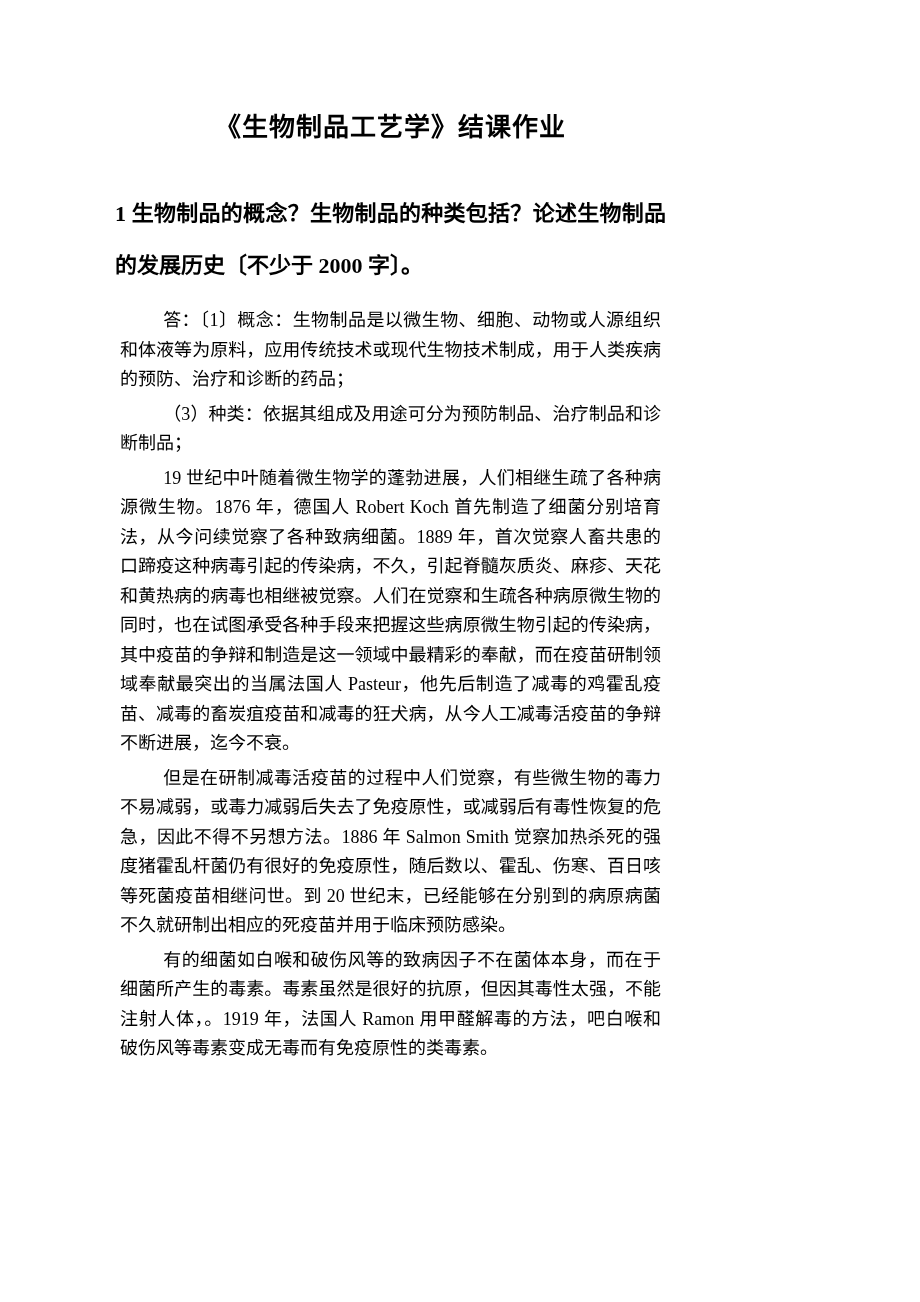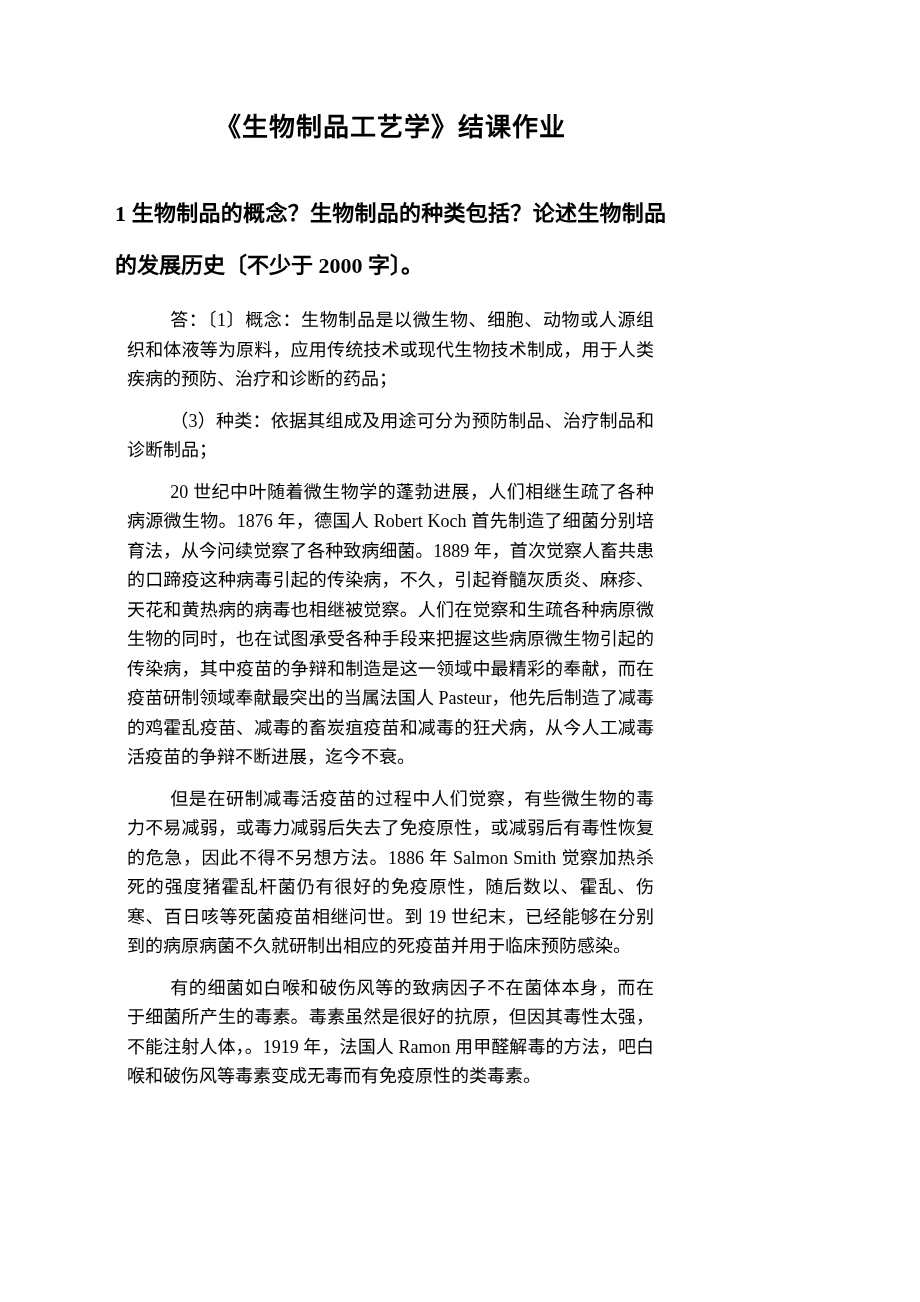--- a/index.html
+++ b/index.html
@@ -33,35 +33,35 @@
     font-size: 22px;
     font-weight: bold;
     line-height: 52px;
     margin: 0 0 14px 0;
     text-align: justify;
     text-align-last: left;
   }
   .doc-body p {
     font-size: 18px;
     line-height: 29.5px;
-    margin: 12px;
+    margin: 5px;
     text-align: justify;
     text-align-last: left;
     text-indent: 2.4em;
     word-break: break-all;
   }
 </style>
 </head>
 <body>
 
 <div class="page">
   <h1 class="doc-title">《生物制品工艺学》结课作业</h1>
 
   <h2 class="doc-heading">1 生物制品的概念？生物制品的种类包括？论述生物制品的发展历史〔不少于 2000 字〕。</h2>
 
   <div class="doc-body">
     <p>答：〔1〕概念：生物制品是以微生物、细胞、动物或人源组织和体液等为原料，应用传统技术或现代生物技术制成，用于人类疾病的预防、治疗和诊断的药品；</p>
     <p>（3）种类：依据其组成及用途可分为预防制品、治疗制品和诊断制品；</p>
-    <p>20 世纪中叶随着微生物学的蓬勃进展，人们相继生疏了各种病源微生物。1876 年，德国人 Robert Koch 首先制造了细菌分别培育法，从今问续觉察了各种致病细菌。1889 年，首次觉察人畜共患的口蹄疫这种病毒引起的传染病，不久，引起脊髓灰质炎、麻疹、天花和黄热病的病毒也相继被觉察。人们在觉察和生疏各种病原微生物的同时，也在试图承受各种手段来把握这些病原微生物引起的传染病，其中疫苗的争辩和制造是这一领域中最精彩的奉献，而在疫苗研制领域奉献最突出的当属法国人 Pasteur，他先后制造了减毒的鸡霍乱疫苗、减毒的畜炭疽疫苗和减毒的狂犬病，从今人工减毒活疫苗的争辩不断进展，迄今不衰。</p>
-    <p>但是在研制减毒活疫苗的过程中人们觉察，有些微生物的毒力不易减弱，或毒力减弱后失去了免疫原性，或减弱后有毒性恢复的危急，因此不得不另想方法。1886 年 Salmon  Smith 觉察加热杀死的强度猪霍乱杆菌仍有很好的免疫原性，随后数以、霍乱、伤寒、百日咳等死菌疫苗相继问世。到 19 世纪末，已经能够在分别到的病原病菌不久就研制出相应的死疫苗并用于临床预防感染。</p>
+    <p>19 世纪中叶随着微生物学的蓬勃进展，人们相继生疏了各种病源微生物。1876 年，德国人 Robert Koch 首先制造了细菌分别培育法，从今问续觉察了各种致病细菌。1889 年，首次觉察人畜共患的口蹄疫这种病毒引起的传染病，不久，引起脊髓灰质炎、麻疹、天花和黄热病的病毒也相继被觉察。人们在觉察和生疏各种病原微生物的同时，也在试图承受各种手段来把握这些病原微生物引起的传染病，其中疫苗的争辩和制造是这一领域中最精彩的奉献，而在疫苗研制领域奉献最突出的当属法国人 Pasteur，他先后制造了减毒的鸡霍乱疫苗、减毒的畜炭疽疫苗和减毒的狂犬病，从今人工减毒活疫苗的争辩不断进展，迄今不衰。</p>
+    <p>但是在研制减毒活疫苗的过程中人们觉察，有些微生物的毒力不易减弱，或毒力减弱后失去了免疫原性，或减弱后有毒性恢复的危急，因此不得不另想方法。1886 年 Salmon  Smith 觉察加热杀死的强度猪霍乱杆菌仍有很好的免疫原性，随后数以、霍乱、伤寒、百日咳等死菌疫苗相继问世。到 20 世纪末，已经能够在分别到的病原病菌不久就研制出相应的死疫苗并用于临床预防感染。</p>
     <p>有的细菌如白喉和破伤风等的致病因子不在菌体本身，而在于细菌所产生的毒素。毒素虽然是很好的抗原，但因其毒性太强，不能注射人体，。1919 年，法国人 Ramon   用甲醛解毒的方法，吧白喉和破伤风等毒素变成无毒而有免疫原性的类毒素。</p>
   </div>
 </div>
 
 </body></html>

